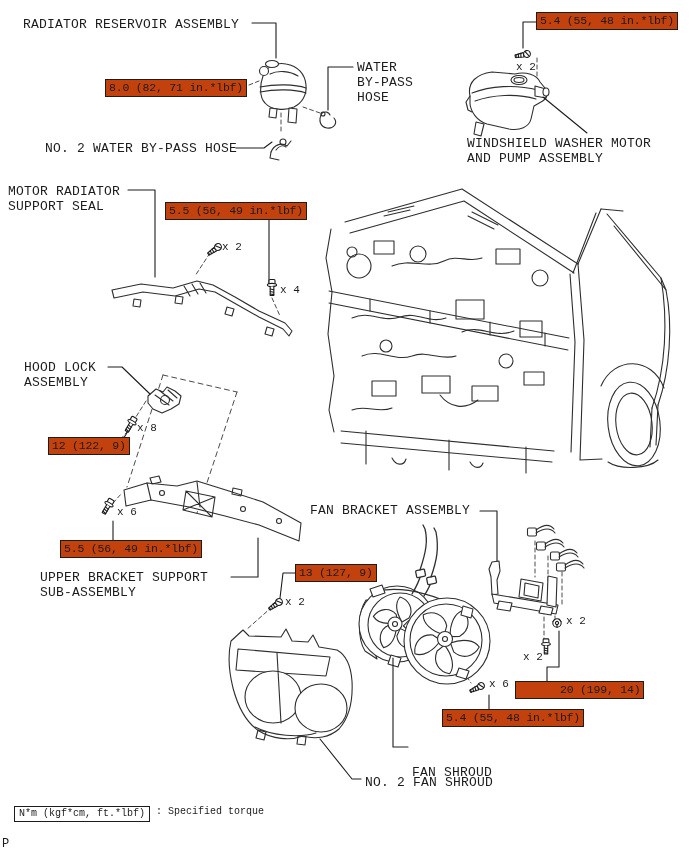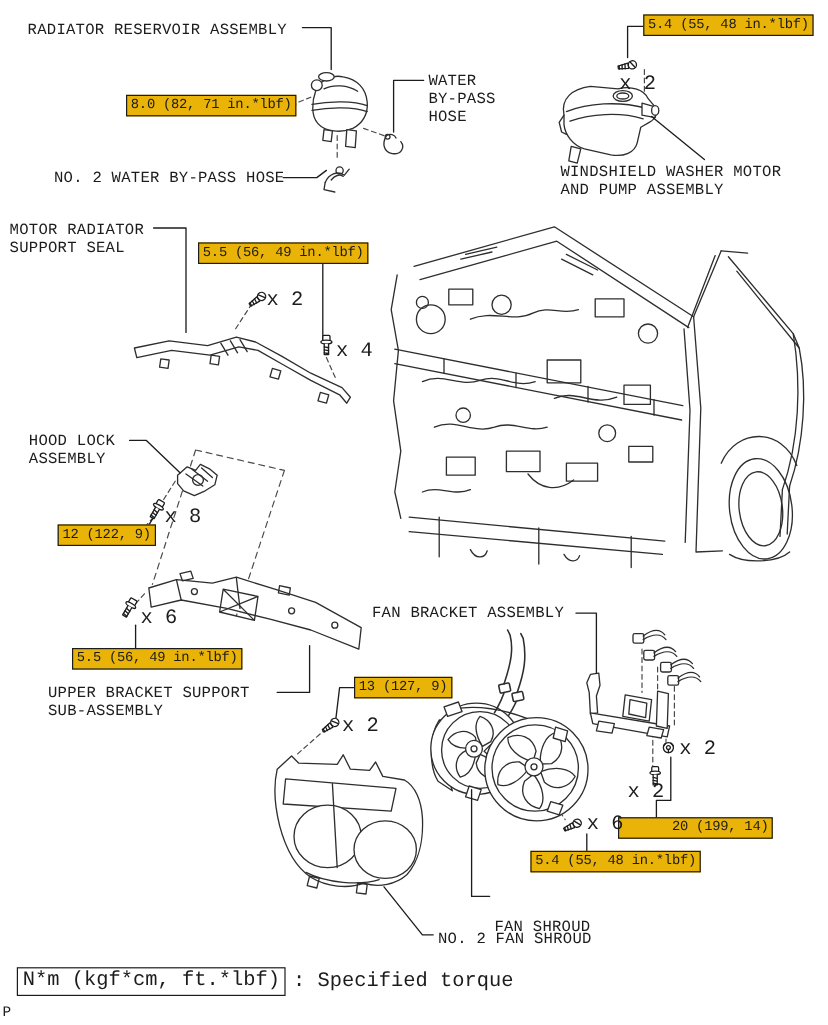--- a/index.html
+++ b/index.html
@@ -1,23 +1,23 @@
 <!DOCTYPE html>
 <html><head>
 <meta charset="utf-8">
 <style>
   html,body{margin:0;padding:0;background:#ffffff;}
   .canvas{position:relative;width:690px;height:854px;background:var(--paper,#fff);
           font-family:Liberation Mono, monospace;overflow:hidden;color:var(--ink,#1c1c1c);}
   svg.art{position:absolute;left:0;top:0;}
   .label{position:absolute;font-size:13px;line-height:1.16;white-space:pre-line;letter-spacing:.2px;}
   .tbox{position:absolute;font-size:11.5px;line-height:1.15;border:1.5px solid var(--ink,#1c1c1c);
-        background:#eab308;padding:1px 3px 2px;white-space:nowrap;letter-spacing:-.2px;}
-  .mult{position:absolute;font-size:17px;white-space:nowrap;}
-  .footnote{position:absolute;left:14px;top:806px;display:flex;align-items:center;gap:6px;font-size:17px;}
+        background:#c2410c;padding:1px 3px 2px;white-space:nowrap;letter-spacing:-.2px;}
+  .mult{position:absolute;font-size:11px;white-space:nowrap;}
+  .footnote{position:absolute;left:14px;top:806px;display:flex;align-items:flex-start;gap:6px;font-size:10px;}
   .footnote .fbox{border:1.5px solid var(--ink,#1c1c1c);padding:1px 4px 2px;background:#fff;}
   .pmark{position:absolute;left:2px;top:837px;font-size:12px;}
 </style>
 </head>
 <body>
 
 <div class="canvas" id="canvas" style="--ink: #1c1c1c; --paper: #ffffff;">
 
 <svg class="art" width="690" height="854" viewBox="0 0 690 854" fill="none" stroke="#2e2e2e" stroke-width="1.1" stroke-linecap="round" stroke-linejoin="round">
 

